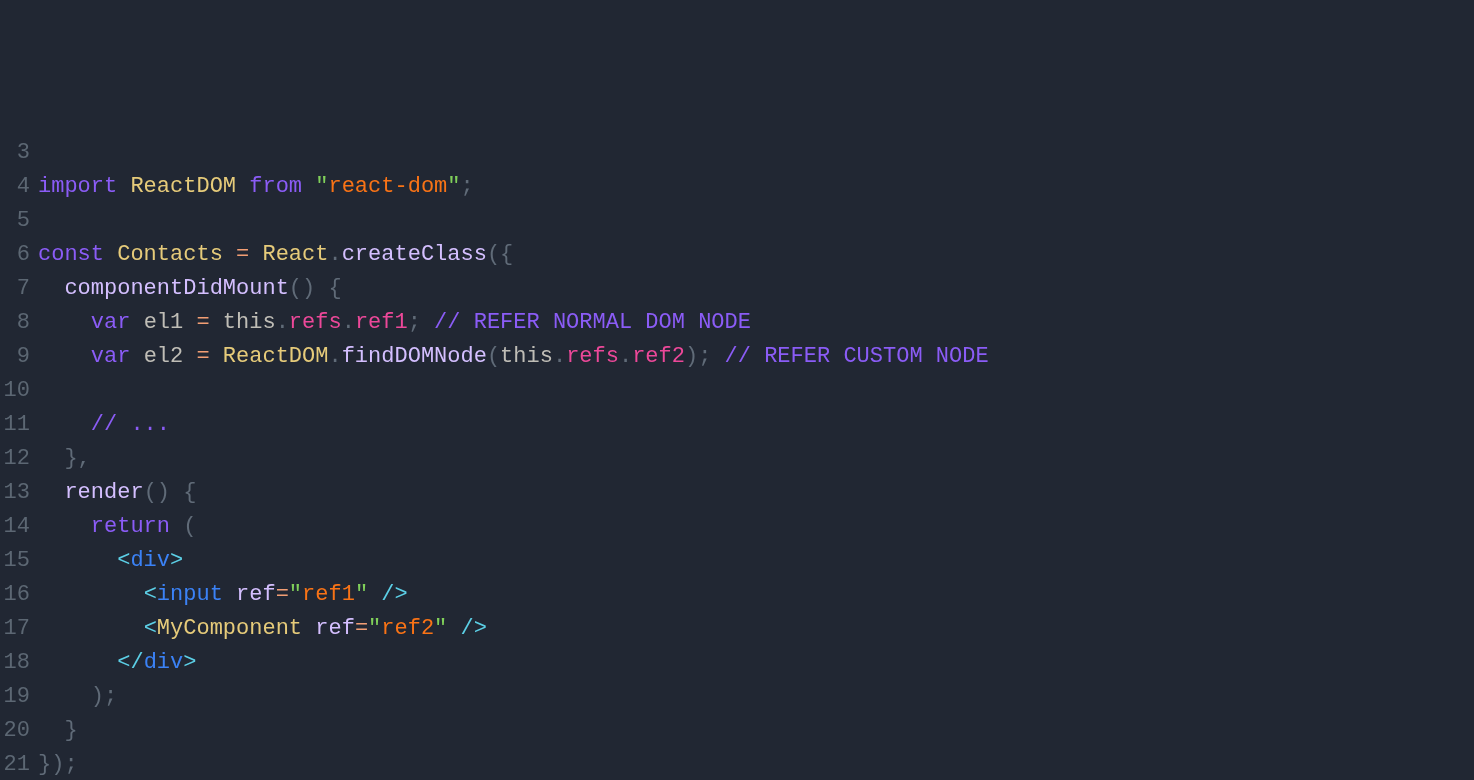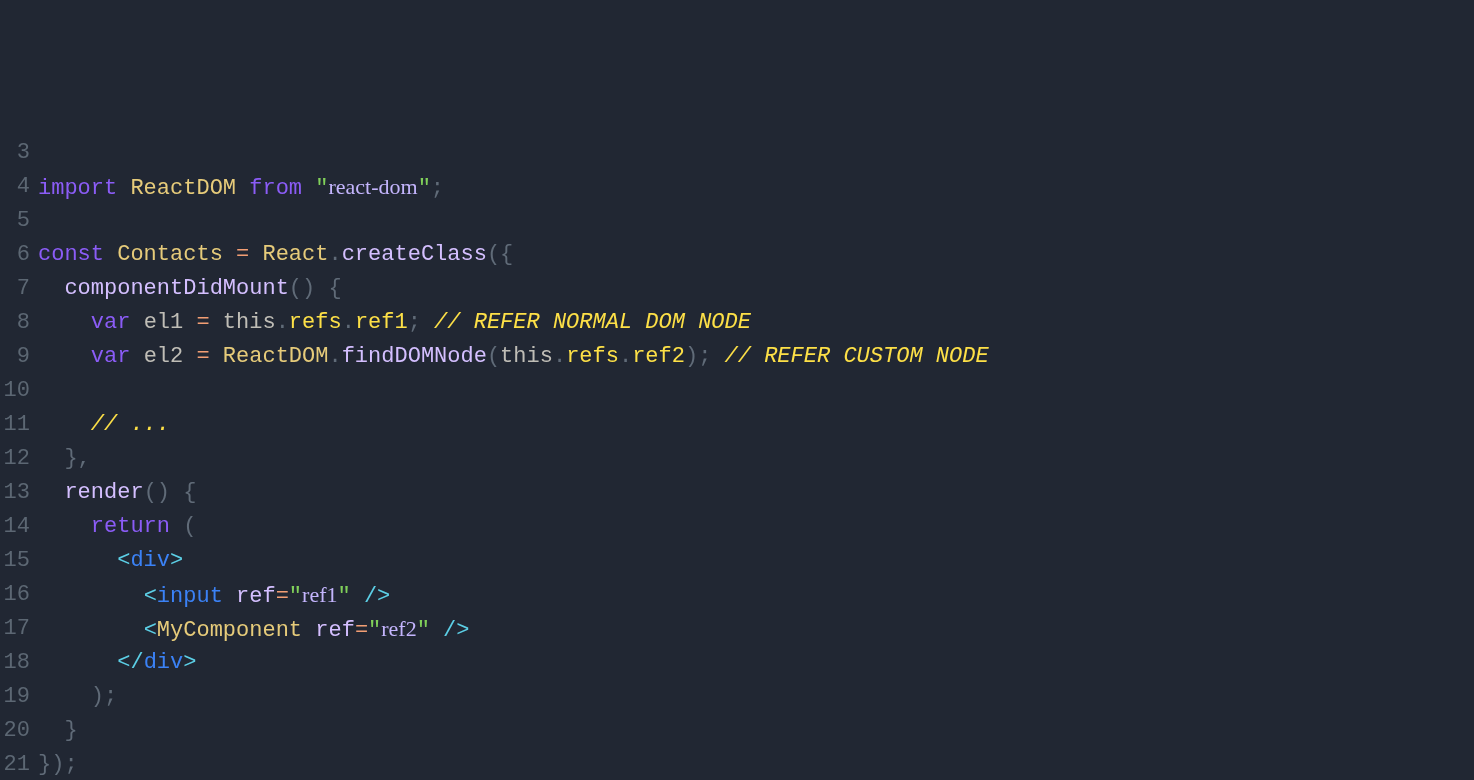--- a/index.html
+++ b/index.html
@@ -23,27 +23,27 @@
     user-select: none;
     flex-shrink: 0;
   }
   .code { flex: 1; }
   .line { height: 34px; }
 
   
   .kw       { color: #8b5cf6; }  
   .class    { color: #e6cb7a; margin-top: 40px; }  
   .method   { color: #d4bfff; }  
-  .prop     { color: #fde047; text-align: right; }  
+  .prop     { color: #ec4899; text-align: right; }  
   .localv   { color: #bfbdb6; text-align: right; }  
   .punct    { color: #606b78; }  
   .op       { color: #f29e74; }  
-  .str      { color: #c4b5fd; font-family: Liberation Serif, serif; }  
+  .str      { color: #f97316; }  
   .strq     { color: #80d05a; }  
-  .comment  { color: #fde047; font-style: italic; }
+  .comment  { color: #8b5cf6; }
   .tag      { color: #3b82f6; }  
   .tagb     { color: #5ccfe6; }  
   .attr     { color: #d4bfff; text-align: right; }  
 </style>
 </head>
 <body>
 
 
 
 <div class="editor">

